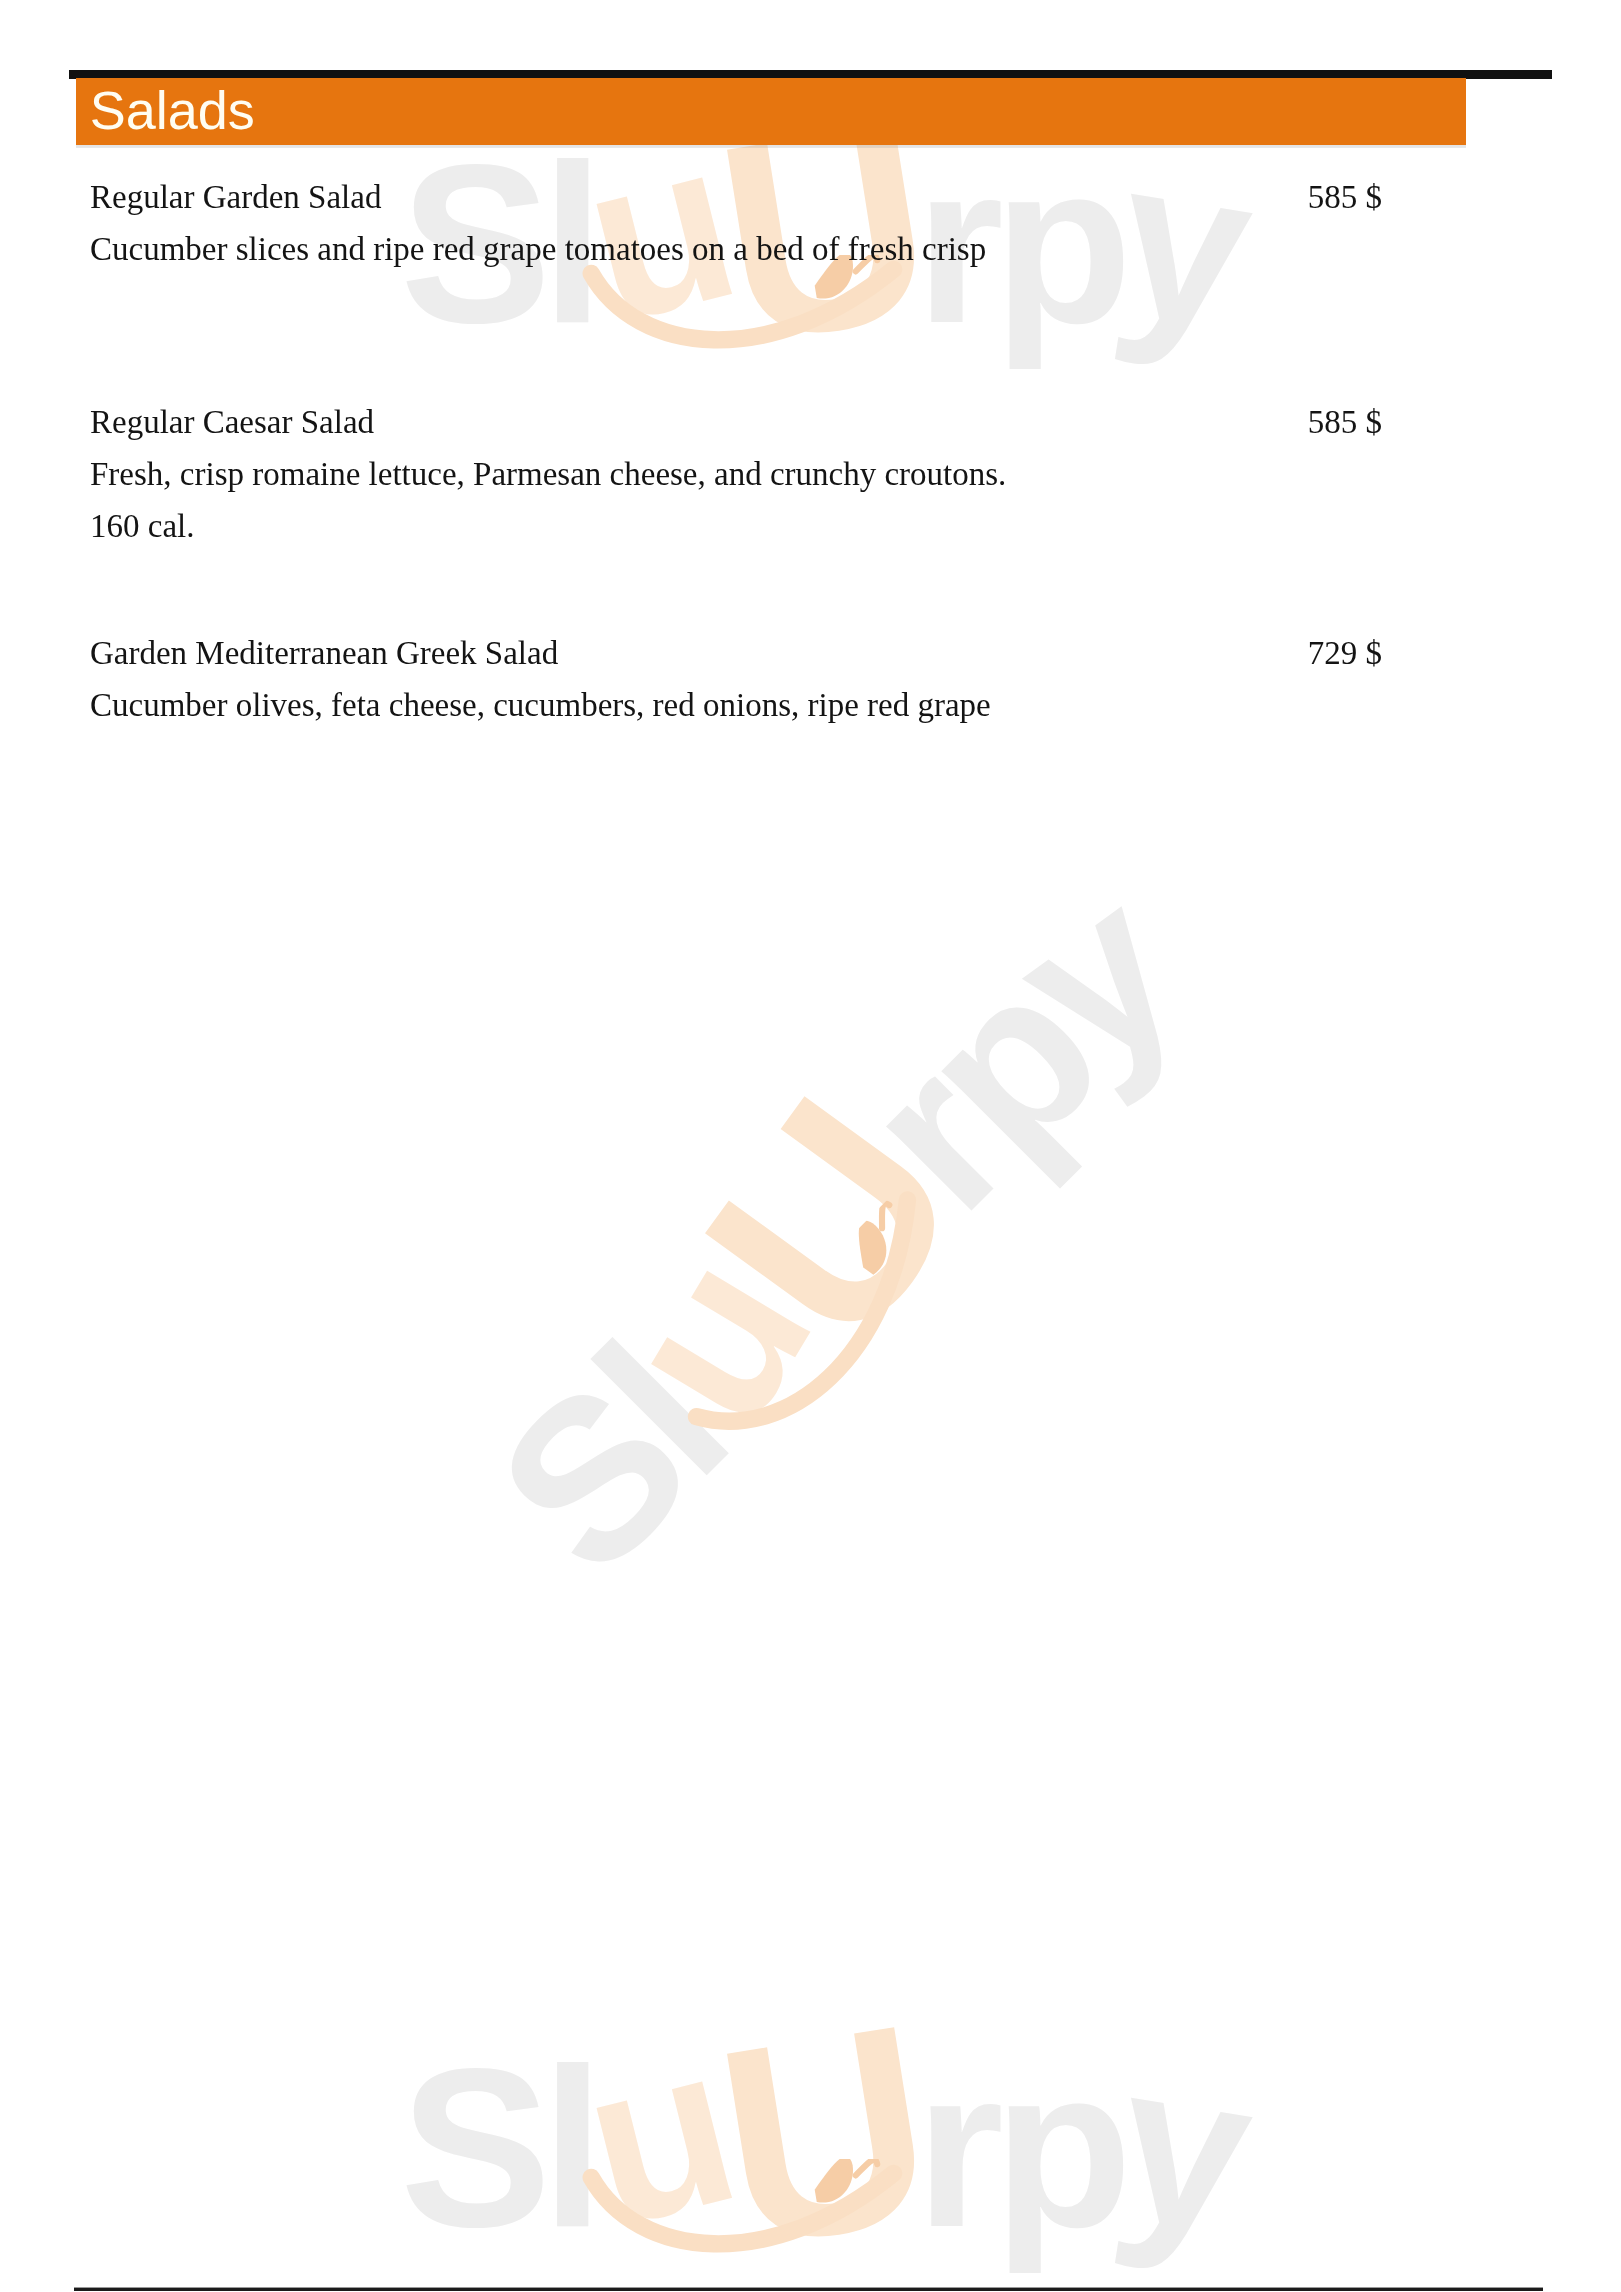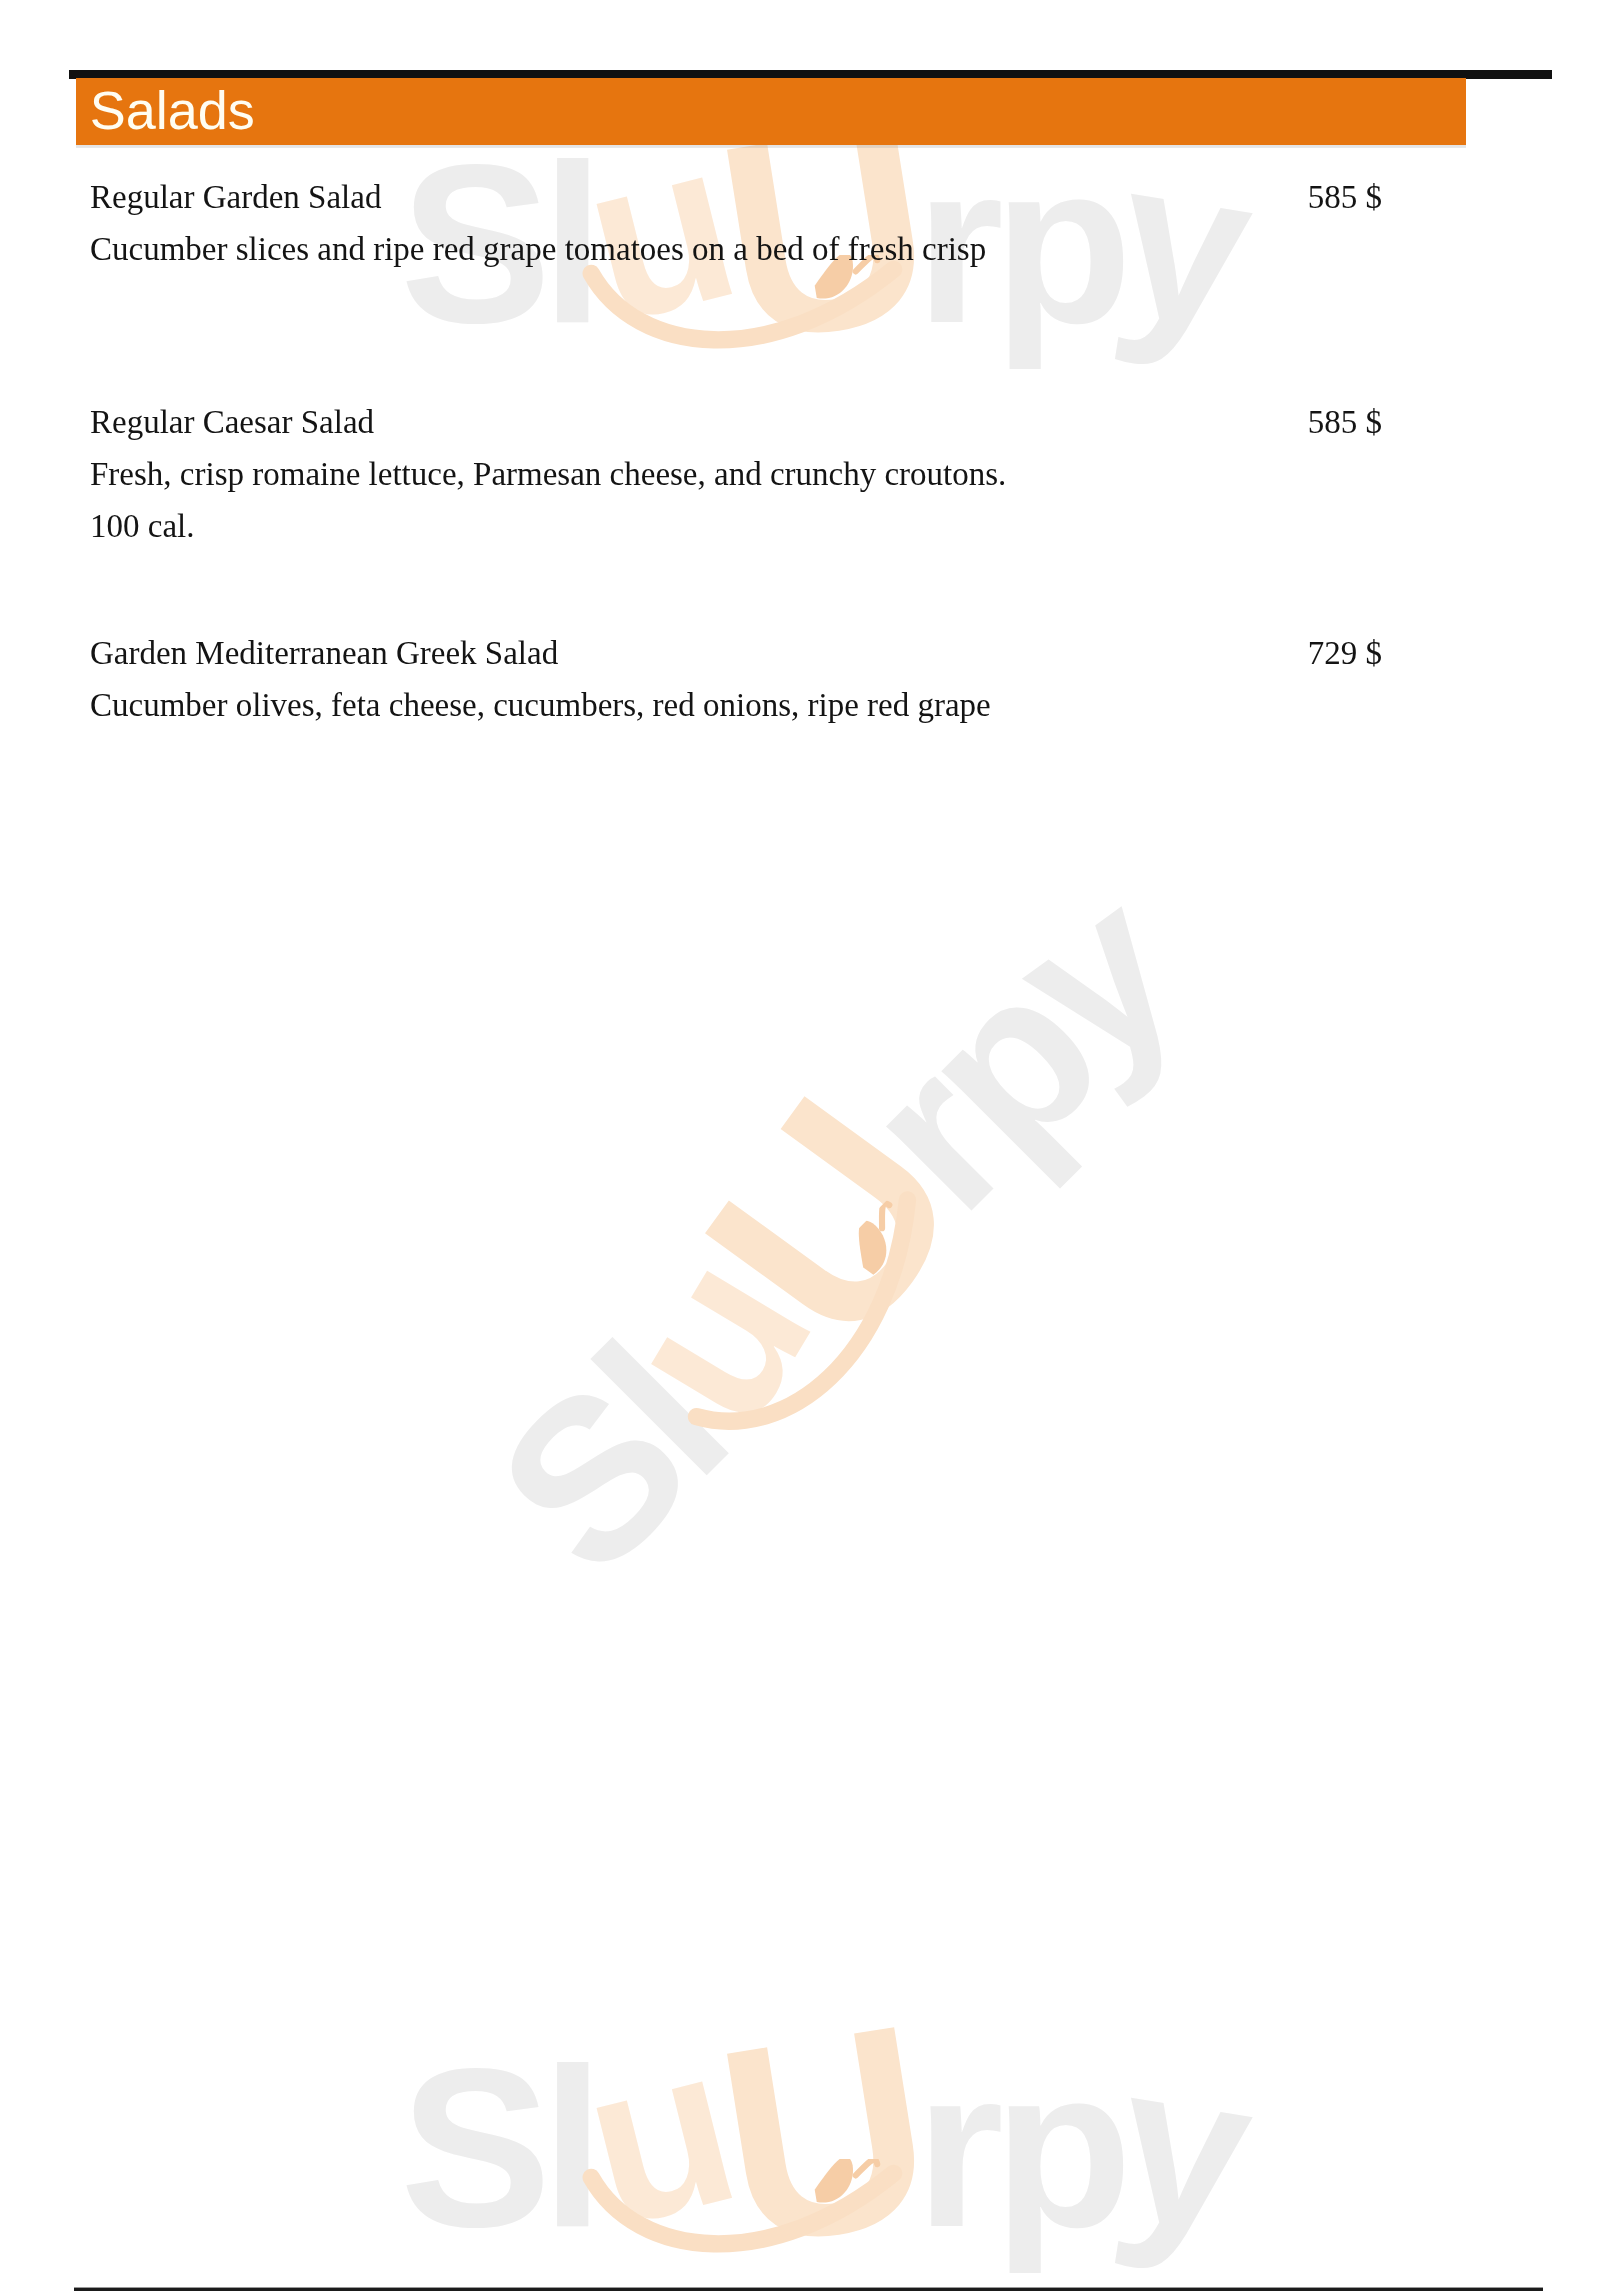--- a/index.html
+++ b/index.html
@@ -143,21 +143,21 @@
   <div class="menu-item" id="item-0">
     <div class="item-name">Regular Garden Salad</div>
     <div class="item-price">585 $</div>
     <div class="desc-line">Cucumber slices and ripe red grape tomatoes on a bed of fresh crisp</div>
   </div>
 
   <div class="menu-item" id="item-1">
     <div class="item-name">Regular Caesar Salad</div>
     <div class="item-price">585 $</div>
     <div class="desc-line">Fresh, crisp romaine lettuce, Parmesan cheese, and crunchy croutons.</div>
-    <div class="desc-line">100 cal.</div>
+    <div class="desc-line">160 cal.</div>
   </div>
 
   <div class="menu-item" id="item-2">
     <div class="item-name">Garden Mediterranean Greek Salad</div>
     <div class="item-price">729 $</div>
     <div class="desc-line">Cucumber olives, feta cheese, cucumbers, red onions, ripe red grape</div>
   </div>
 
   <div class="bottom-rule"></div>
 

